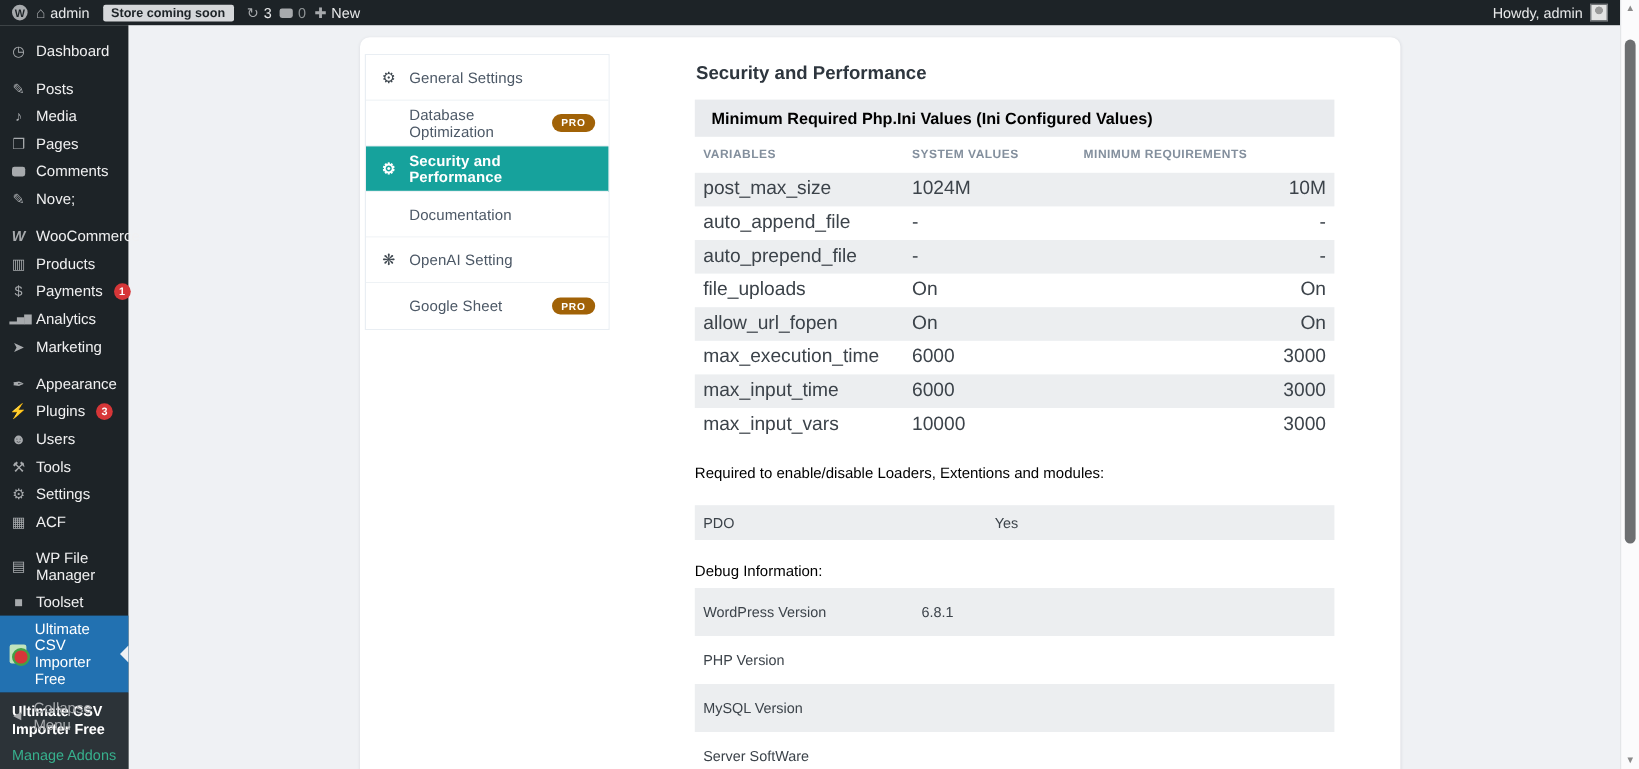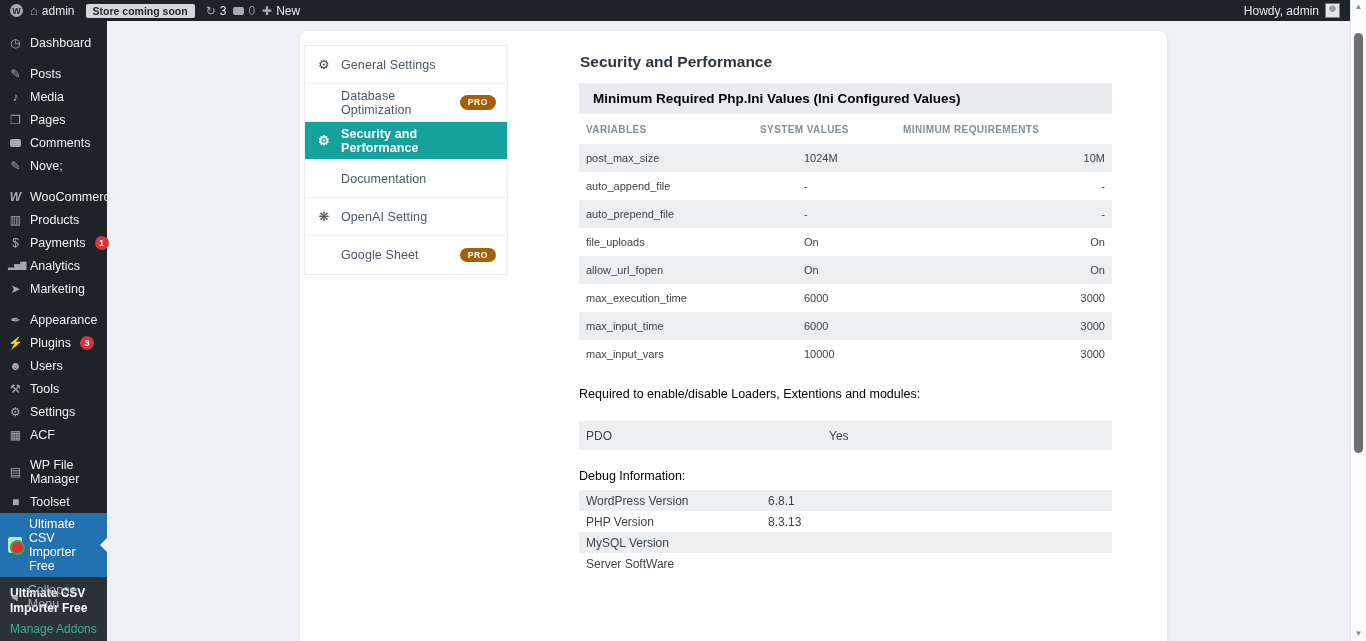--- a/index.html
+++ b/index.html
@@ -84,28 +84,28 @@
 
   
   .content { position:absolute; left:279px; top:22px; width:533px; color:#3c434a; }
   .page-title { font-size:15.5px; font-weight:600; color:#2e363e; line-height:18px; margin:0 0 12px 1px; }
   .section-bar { height:31px; background:#e9ebee; display:flex; align-items:center; padding:0 14px;
     font-size:13.5px; font-weight:600; color:#000000; }
   .cols-head { display:grid; grid-template-columns:174px 143px 1fr; padding:0 7px; height:30px;
     align-items:center; font-size:10px; font-weight:bold; color:#838f9d; letter-spacing:.4px; }
   .cols-head .c3 { text-align:left; }
   .row3 { display:grid; grid-template-columns:174px 143px 1fr; padding:0 7px; height:28px;
-    align-items:center; font-size:11px; color:#3c434a;gap:44px; }
+    align-items:center; font-size:16px; color:#3c434a; }
   .row3 .c3 { text-align:right; }
   .rows > .row3:nth-child(odd), .rows > .row2:nth-child(odd) { background:#eceef0; }
   .sub-heading { margin-top:18px; font-size:12.5px; font-weight:500; color:#000000; line-height:16px; }
   .kv { display:grid; grid-template-columns:243px 1fr; padding:0 7px; height:29px; align-items:center;
     font-size:12px; background:#eceef0; margin-top:19px; }
   .rows-debug { margin-top:6px; }
-  .row2 { display:grid; grid-template-columns:182px 1fr; padding:0 7px; height:21px;
+  .row2 { display:grid; grid-template-columns:182px 1fr; padding:0 7px; height:40px;
     align-items:center; font-size:12px; }
 </style>
 </head>
 <body>
 
 <div class="screen">
 
   <div class="adminbar">
     <div class="ab-left">
       <span class="ab-item">
@@ -328,21 +328,20 @@
           </div>
 
         <div class="sub-heading">Debug Information:</div>
         <div class="rows rows-debug" id="debug-rows">
             <div class="row2">
               <span>WordPress Version</span>
               <span>6.8.1</span>
             </div>
             <div class="row2">
               <span>PHP Version</span>
-              <span>8.3.13</span>
             </div>
             <div class="row2">
               <span>MySQL Version</span>
             </div>
             <div class="row2">
               <span>Server SoftWare</span>
               <span></span>
             </div>
           </div>
       </section>

